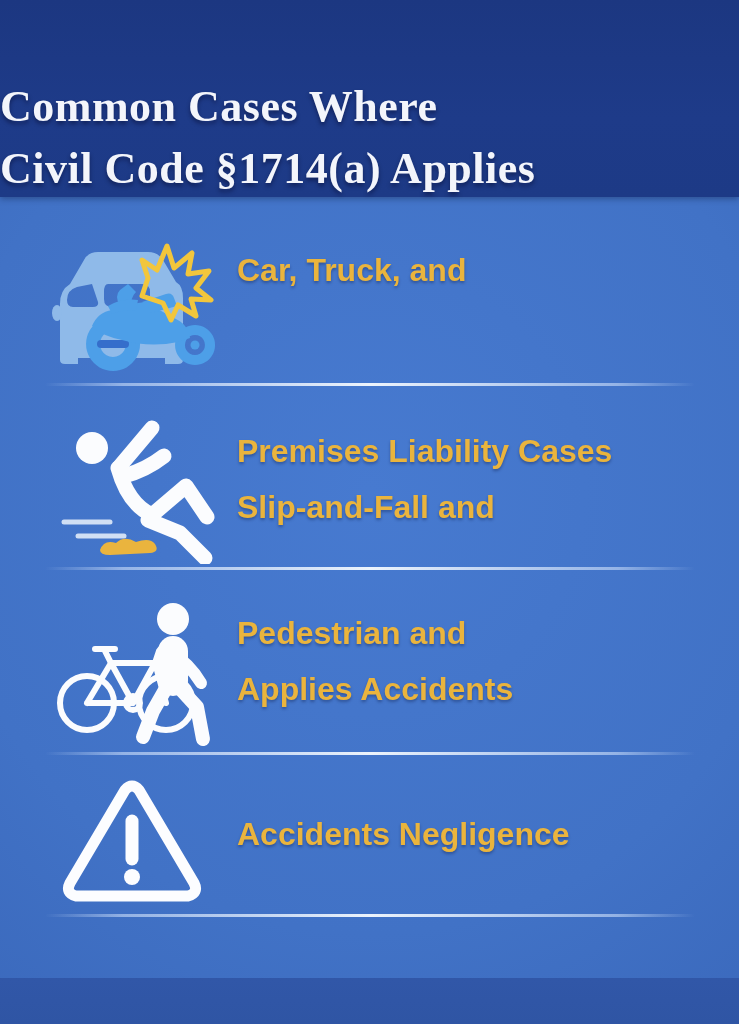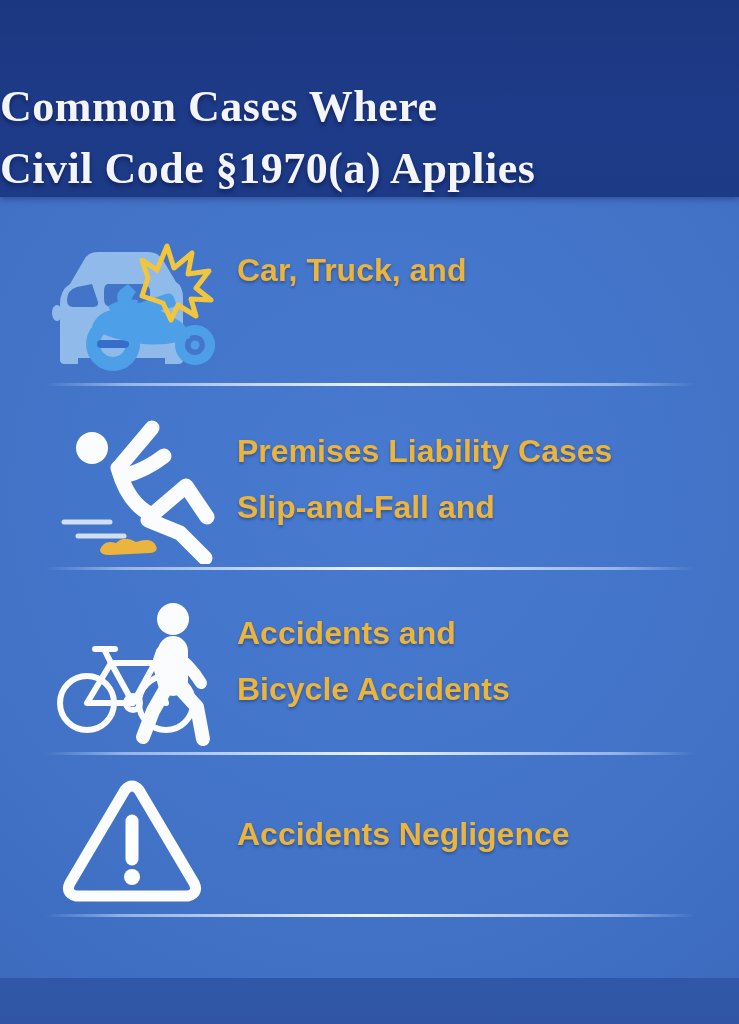--- a/index.html
+++ b/index.html
@@ -68,21 +68,21 @@
   }
 </style>
 </head>
 <body>
 
 <div class="page">
 
   <div class="header">
     <div class="title">
       <div>Common Cases Where</div>
-      <div>Civil Code §1970(a) Applies</div>
+      <div>Civil Code §1714(a) Applies</div>
     </div>
   </div>
 
   <span class="icon icon-1">
     <svg width="178" height="138" viewBox="0 0 178 138" aria-hidden="true">
 
       <path fill="#8fbae9" fill-rule="evenodd" d="
         M10,120 L10,64 Q10,50 20,44 L34,20 Q38,12 48,12 L98,12 Q108,12 113,20 L126,42 Q133,46 133,58 L133,120 Q133,124 128,124 L115,124 L115,118 L28,118 L28,124 L15,124 Q10,124 10,120 Z
         M17,60 Q17,50 27,47 L42,44 L48,62 Q49,67 43,67 L23,67 Q17,67 17,60 Z
         M58,44 L92,44 Q100,44 100,52 L100,59 Q100,67 92,67 L62,67 Q54,67 54,59 L54,52 Q54,44 58,44 Z"></path>
@@ -143,22 +143,22 @@
       <circle cx="120" cy="22" r="16" fill="#fbfcfe"></circle>
       <g fill="none" stroke="#fbfcfe" stroke-linecap="round" stroke-linejoin="round">
         <path d="M120,54 L120,84" stroke-width="30"></path>
         <path d="M116,54 Q136,66 148,86" stroke-width="12"></path>
         <path d="M122,86 L144,110 L150,142" stroke-width="14"></path>
         <path d="M116,86 L100,114 L90,140" stroke-width="14"></path>
       </g>
     </svg>
   </span>
   <div class="item-text text-3">
-    <div>Accidents and</div>
-    <div>Bicycle Accidents</div>
+    <div>Pedestrian and</div>
+    <div>Applies Accidents</div>
   </div>
   <div class="divider divider-3"></div>
 
   <span class="icon icon-4">
     <svg width="140" height="128" viewBox="0 0 140 128" aria-hidden="true">
       <path d="M63,10 Q70,2 77,10 L132,103 Q137,113 126,116 L14,116 Q3,113 8,103 Z" fill="none" stroke="#fcfdff" stroke-width="11" stroke-linejoin="round"></path>
       <line x1="70" y1="41" x2="70" y2="79" stroke="#fcfdff" stroke-width="13" stroke-linecap="round"></line>
       <circle cx="70" cy="97" r="8" fill="#fcfdff"></circle>
     </svg>
   </span>

